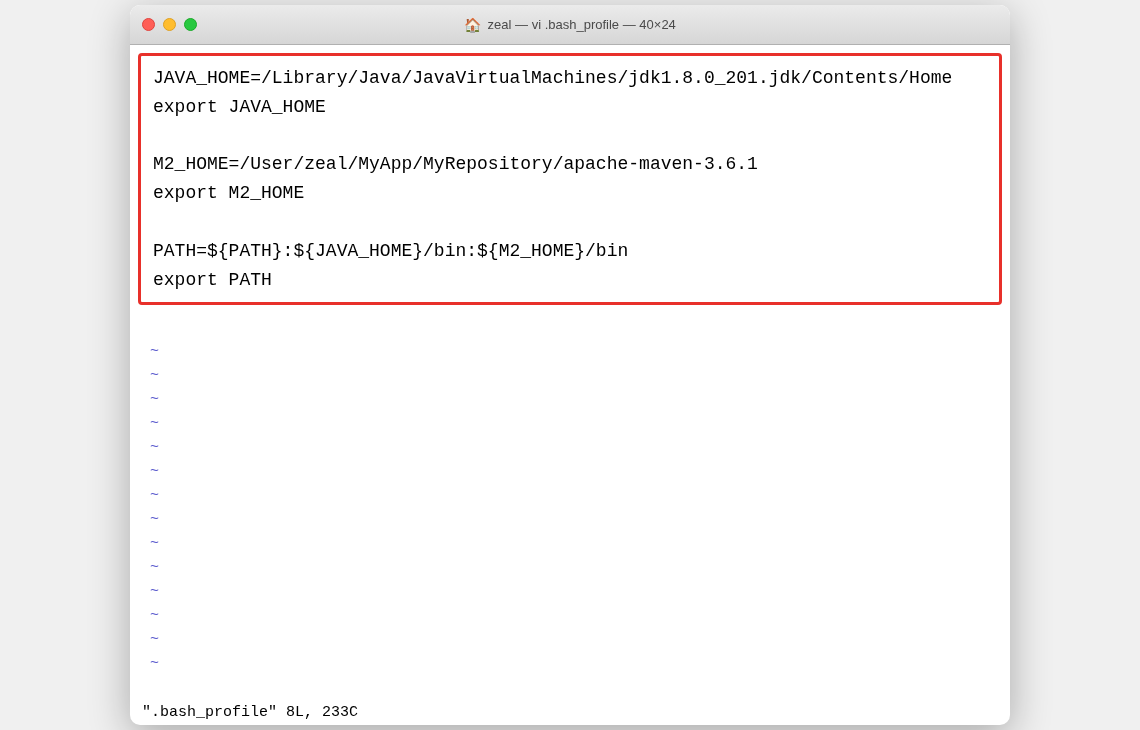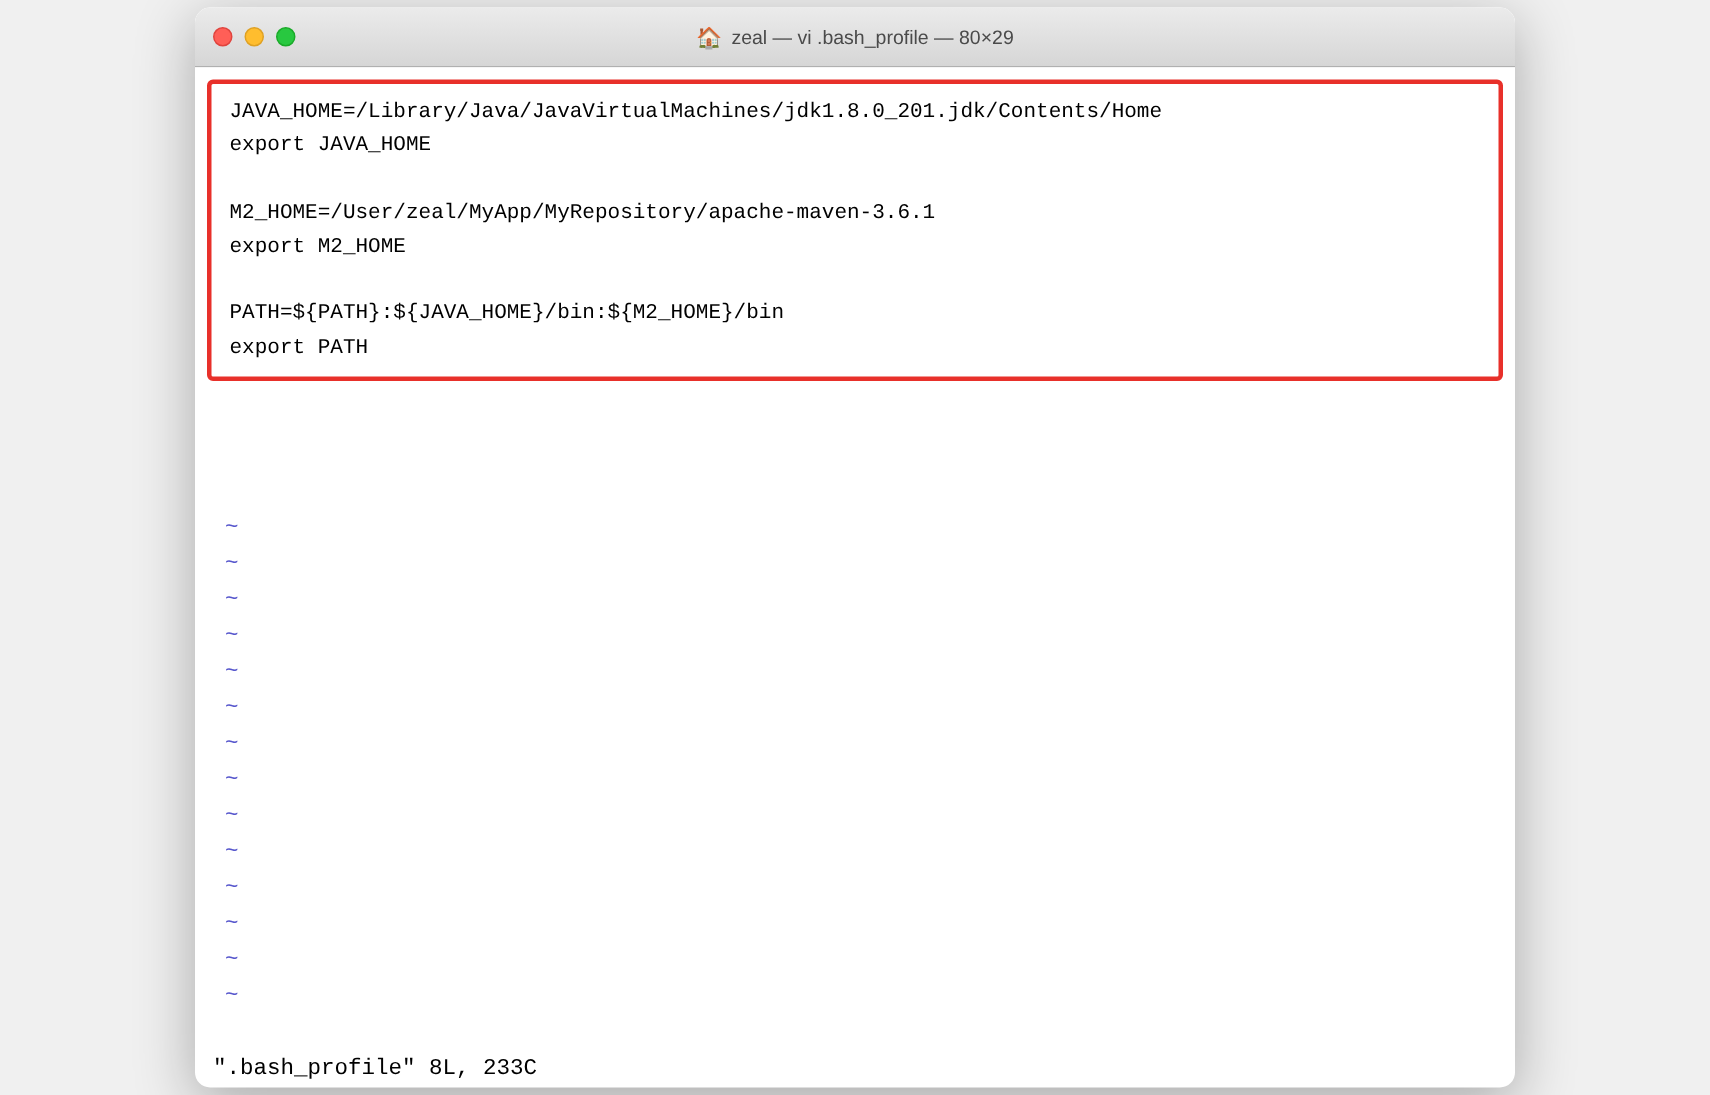--- a/index.html
+++ b/index.html
@@ -98,21 +98,21 @@
       left: 8px;
       right: 8px;
       border: 3px solid #e8302a;
       border-radius: 4px;
       background: #ffffff;
     }
 
     .code-area {
       padding: 8px 12px;
       font-family: 'Courier New', Courier, monospace;
-      font-size: 14px;
+      font-size: 18px;
       line-height: 1.6;
       color: #000000;
       white-space: pre;
     }
 
     .tilde-lines {
       padding: 0 12px;
       font-family: 'Courier New', Courier, monospace;
       font-size: 15px;
       line-height: 1.6;
@@ -137,21 +137,21 @@
 <div class="window">
 
   <div class="titlebar">
     <div class="traffic-lights">
       <div class="traffic-light close"></div>
       <div class="traffic-light minimize"></div>
       <div class="traffic-light maximize"></div>
     </div>
     <div class="titlebar-text">
       <span class="titlebar-icon">🏠</span>
-      <span>zeal — vi .bash_profile — 80×29</span>
+      <span>zeal — vi .bash_profile — 40×24</span>
     </div>
   </div>
 
   <div class="editor-content">
 
     <div class="highlighted-block">
       <div class="code-area"><span>JAVA_HOME=/Library/Java/JavaVirtualMachines/jdk1.8.0_201.jdk/Contents/Home</span>
 <span>export JAVA_HOME</span>
 <span> </span>
 <span>M2_HOME=/User/zeal/MyApp/MyRepository/apache-maven-3.6.1</span>

